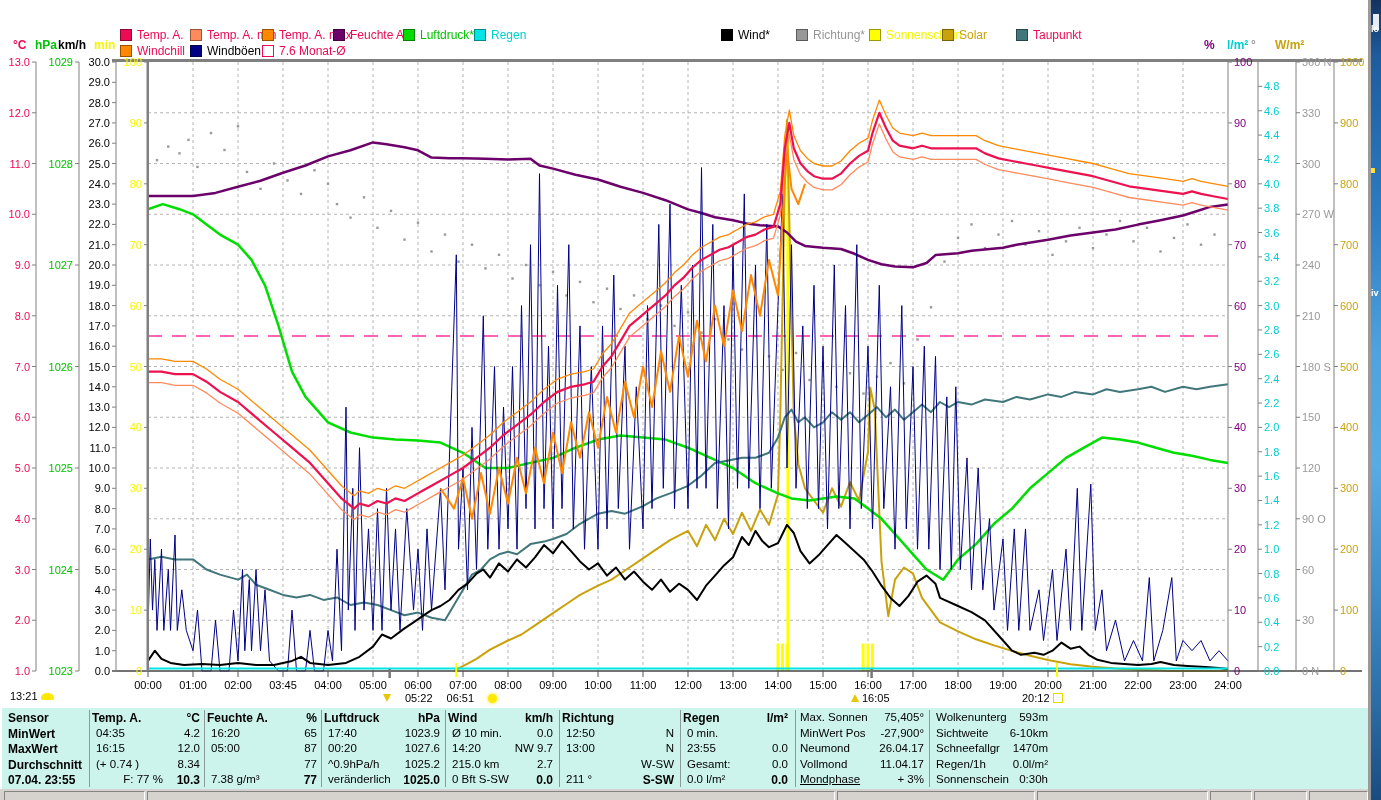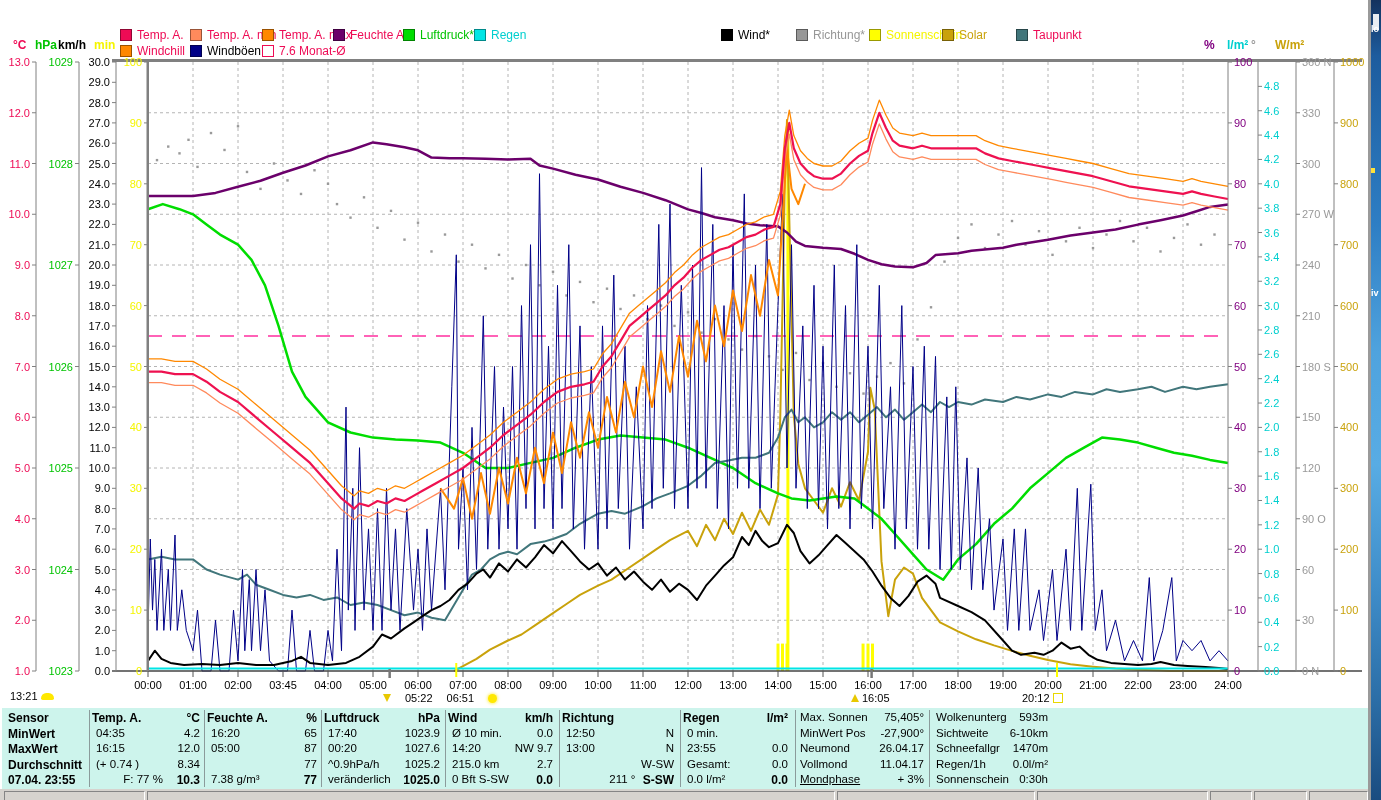--- a/index.html
+++ b/index.html
@@ -617,21 +617,21 @@
       <div class="tbl-cell" style="left: 452px; top: 757.5px; width: 65.1px; text-align: left;">215.0 km</div>
       <div class="tbl-cell" style="left: 448px; top: 757.5px; width: 105px; text-align: right;">2.7</div>
       <div class="tbl-cell" style="left: 452px; top: 773px; width: 65.1px; text-align: left;">0 Bft S-SW</div>
       <div class="tbl-cell tbl-bold" style="left: 448px; top: 773px; width: 105px; text-align: right;">0.0</div>
       <div class="tbl-cell tbl-bold" style="left: 562px; top: 711px; width: 67.2px; text-align: left;">Richtung</div>
       <div class="tbl-cell" style="left: 566px; top: 726.5px; width: 69.44px; text-align: left;">12:50</div>
       <div class="tbl-cell" style="left: 562px; top: 726.5px; width: 112px; text-align: right;">N</div>
       <div class="tbl-cell" style="left: 566px; top: 742px; width: 69.44px; text-align: left;">13:00</div>
       <div class="tbl-cell" style="left: 562px; top: 742px; width: 112px; text-align: right;">N</div>
       <div class="tbl-cell" style="left: 562px; top: 757.5px; width: 112px; text-align: right;">W-SW</div>
-      <div class="tbl-cell" style="left: 566px; top: 773px; width: 69.44px; text-align: right;">211 °</div>
+      <div class="tbl-cell" style="left: 566px; top: 773px; width: 69.44px; text-align: left;">211 °</div>
       <div class="tbl-cell tbl-bold" style="left: 562px; top: 773px; width: 112px; text-align: right;">S-SW</div>
       <div class="tbl-cell tbl-bold" style="left: 683px; top: 711px; width: 63px; text-align: left;">Regen</div>
       <div class="tbl-cell tbl-bold" style="left: 683px; top: 711px; width: 105px; text-align: right;">l/m²</div>
       <div class="tbl-cell" style="left: 687px; top: 726.5px; width: 65.1px; text-align: left;">0 min.</div>
       <div class="tbl-cell" style="left: 687px; top: 742px; width: 65.1px; text-align: left;">23:55</div>
       <div class="tbl-cell" style="left: 683px; top: 742px; width: 105px; text-align: right;">0.0</div>
       <div class="tbl-cell" style="left: 687px; top: 757.5px; width: 65.1px; text-align: left;">Gesamt:</div>
       <div class="tbl-cell" style="left: 683px; top: 757.5px; width: 105px; text-align: right;">0.0</div>
       <div class="tbl-cell" style="left: 687px; top: 773px; width: 65.1px; text-align: left;">0.0 l/m²</div>
       <div class="tbl-cell tbl-bold" style="left: 683px; top: 773px; width: 105px; text-align: right;">0.0</div>

